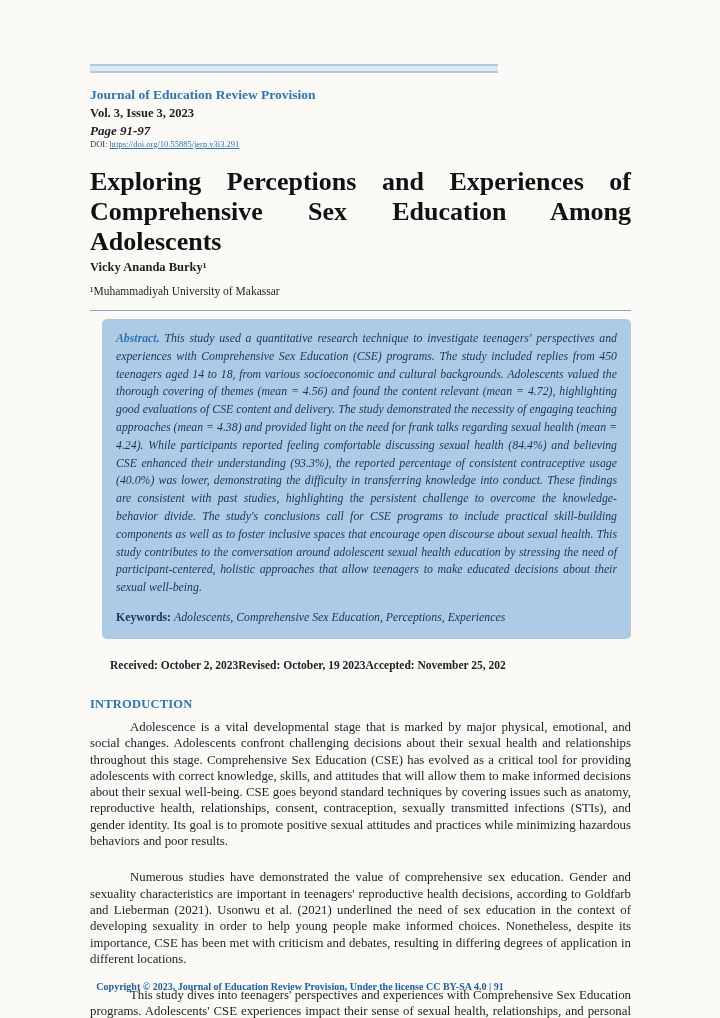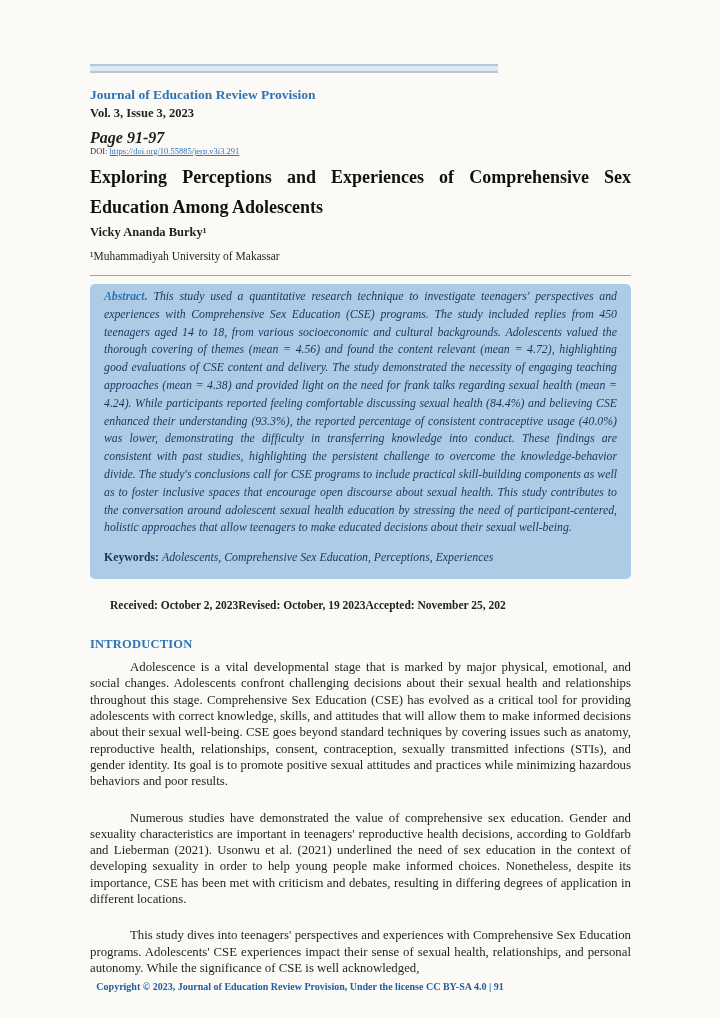--- a/index.html
+++ b/index.html
@@ -20,38 +20,39 @@
     width:408px;height:5px;
     background:#dde8f1;
     border-top:2px solid #b2c8dc;
     border-bottom:2px solid #b2c8dc;
     margin-bottom:14px;
   }
   .journal-name{
     color:#2e74b5;font-weight:bold;font-size:13.5px;line-height:16px;
   }
   .volume-line{font-weight:bold;font-size:12.5px;line-height:15px;margin-top:3px;}
-  .page-line{font-weight:bold;font-style:italic;font-size:16px;line-height:14px;margin-top:10px;}
+  .page-line{font-weight:bold;font-style:italic;font-size:13px;line-height:14px;margin-top:3px;}
   .doi-line{font-size:8.5px;line-height:11px;margin-top:1px;color:#333;}
   .doi-line a{color:#2e74b5;text-decoration:underline;}
   .article-title{
-    font-size:18px;font-weight:bold;line-height:30px;
-    text-align:justify;color:#111;margin-top:5px;
+    font-size:26px;font-weight:bold;line-height:30px;
+    text-align:justify;color:#111;margin-top:17px;
   }
   .author{font-weight:bold;font-size:12.5px;line-height:15px;margin-top:3px;}
   .affiliation{
     font-size:11.5px;line-height:14px;margin-top:9px;
     padding-bottom:12px;border-bottom:1.5px solid #7fa8cc;
   }
   .abstract-box{
     margin-top:8px;
     background:#aecbe6;
     border-radius:5px;
-    padding:4px 14px 14px 14px;
+    padding:11px 14px 14px 14px;
     color:#17365d;
+    margin-left:12px;
   }
   .abstract-text{
     font-size:11.8px;line-height:17.8px;
     font-style:italic;text-align:justify;
   }
   .abstract-label{
     font-weight:bold;color:#2e74b5;font-style:italic;
   }
   .keywords-line{
     margin-top:13px;font-size:11.8px;line-height:15px;

